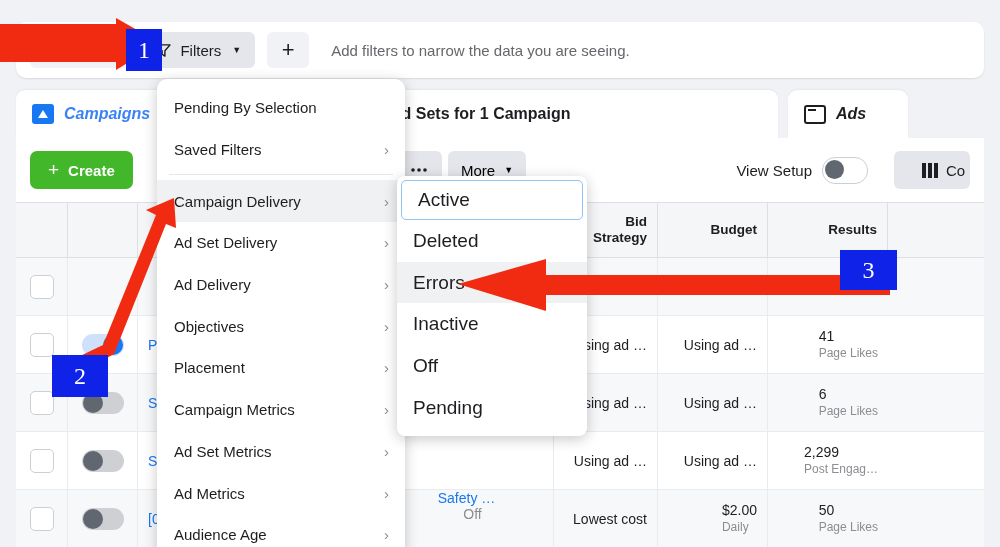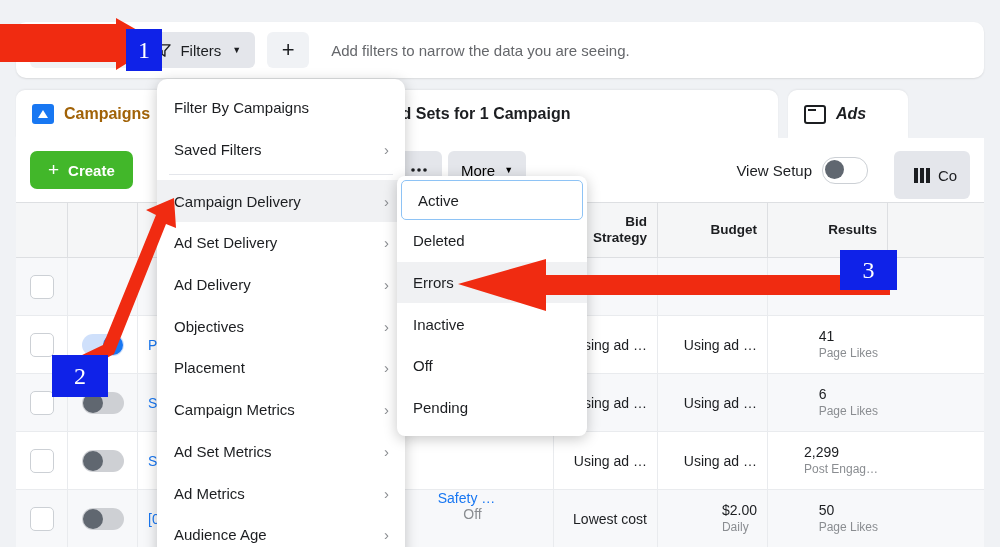--- a/index.html
+++ b/index.html
@@ -87,21 +87,21 @@
     box-shadow: 0 -1px 2px rgba(0,0,0,.05);
   }
   .tabcard.campaigns { width: 316px; box-sizing: border-box; }
   .tabcard.adsets { width: 436px; box-sizing: border-box; }
   .tabcard.ads { width: 120px; box-sizing: border-box; font-style: italic; }
   .tab-label {
     font-size: 16px; font-weight: bold;
     color: #1c1e21;
     white-space: nowrap;
   }
-  .tab-label.blue { color: #a16207; }
+  .tab-label.blue { color: #3b82f6; font-style: italic; }
   .ico-folder {
     width: 22px; height: 20px; border-radius: 3px;
     background: #1877f2;
     display: flex; align-items: center; justify-content: center;
     flex: 0 0 auto;
   }
   .ico-folder:before {
     content: "";
     border-left: 5px solid transparent;
     border-right: 5px solid transparent;
@@ -175,23 +175,23 @@
     background: #fff; border: 1px solid #ccd0d5;
     position: relative;
   }
   .sw-track .knob {
     position: absolute; left: 2px; top: 2px;
     width: 19px; height: 19px; border-radius: 50%;
     background: #606770;
   }
   .btn-columns {
     position: absolute; right: 14px; top: 13px;
-    height: 48px; background: #e4e6eb; border-radius: 6px;
+    height: 38px; background: #e4e6eb; border-radius: 6px;
     display: flex; align-items: center; gap: 8px;
-    padding: 0 20px; font-size: 15px; color: #1c1e21;
+    padding: 0 28px; font-size: 15px; color: #1c1e21;
     overflow: hidden; width: 76px; box-sizing: border-box;
   }
   .bars { display: flex; gap: 2px; }
   .bars i { width: 4px; height: 15px; background: #1c1e21; display: block; }
 
   
   .table {
     position: absolute;
     left: 16px; top: 202px;
     width: 968px; height: 345px;
@@ -289,21 +289,21 @@
     border-radius: 8px;
     box-shadow: 0 3px 14px rgba(0,0,0,.22);
     padding: 4px 0 8px 0;
     box-sizing: border-box;
     z-index: 45;
   }
   .m2-item {
     height: 41.7px;
     display: flex; align-items: center;
     padding: 0 16px;
-    font-size: 15px;
+    font-size: 19px;
     color: #1c1e21;
     box-sizing: border-box;
   }
   .m2-item.sel {
     border: 1px solid #8ec3f5;
     border-radius: 5px;
     margin: 0 4px;
     height: 40px;
   }
   .m2-item.hl { background: #f0f1f3; }
@@ -593,21 +593,21 @@
           <span class="val-main">50</span>
           <span class="val-sub">Page Likes</span>
         </span>
       </div>
     </div>
 
   </div>
 
   <div class="menu1">
     <div class="m1-item">
-      <span>Filter By Campaigns</span>
+      <span>Pending By Selection</span>
     </div>
     <div class="m1-item">
       <span>Saved Filters</span>
       <span class="chev">›</span>
     </div>
     <div class="m1-sep"></div>
     <div class="m1-item hl">
       <span>Campaign Delivery</span>
       <span class="chev">›</span>
     </div>

